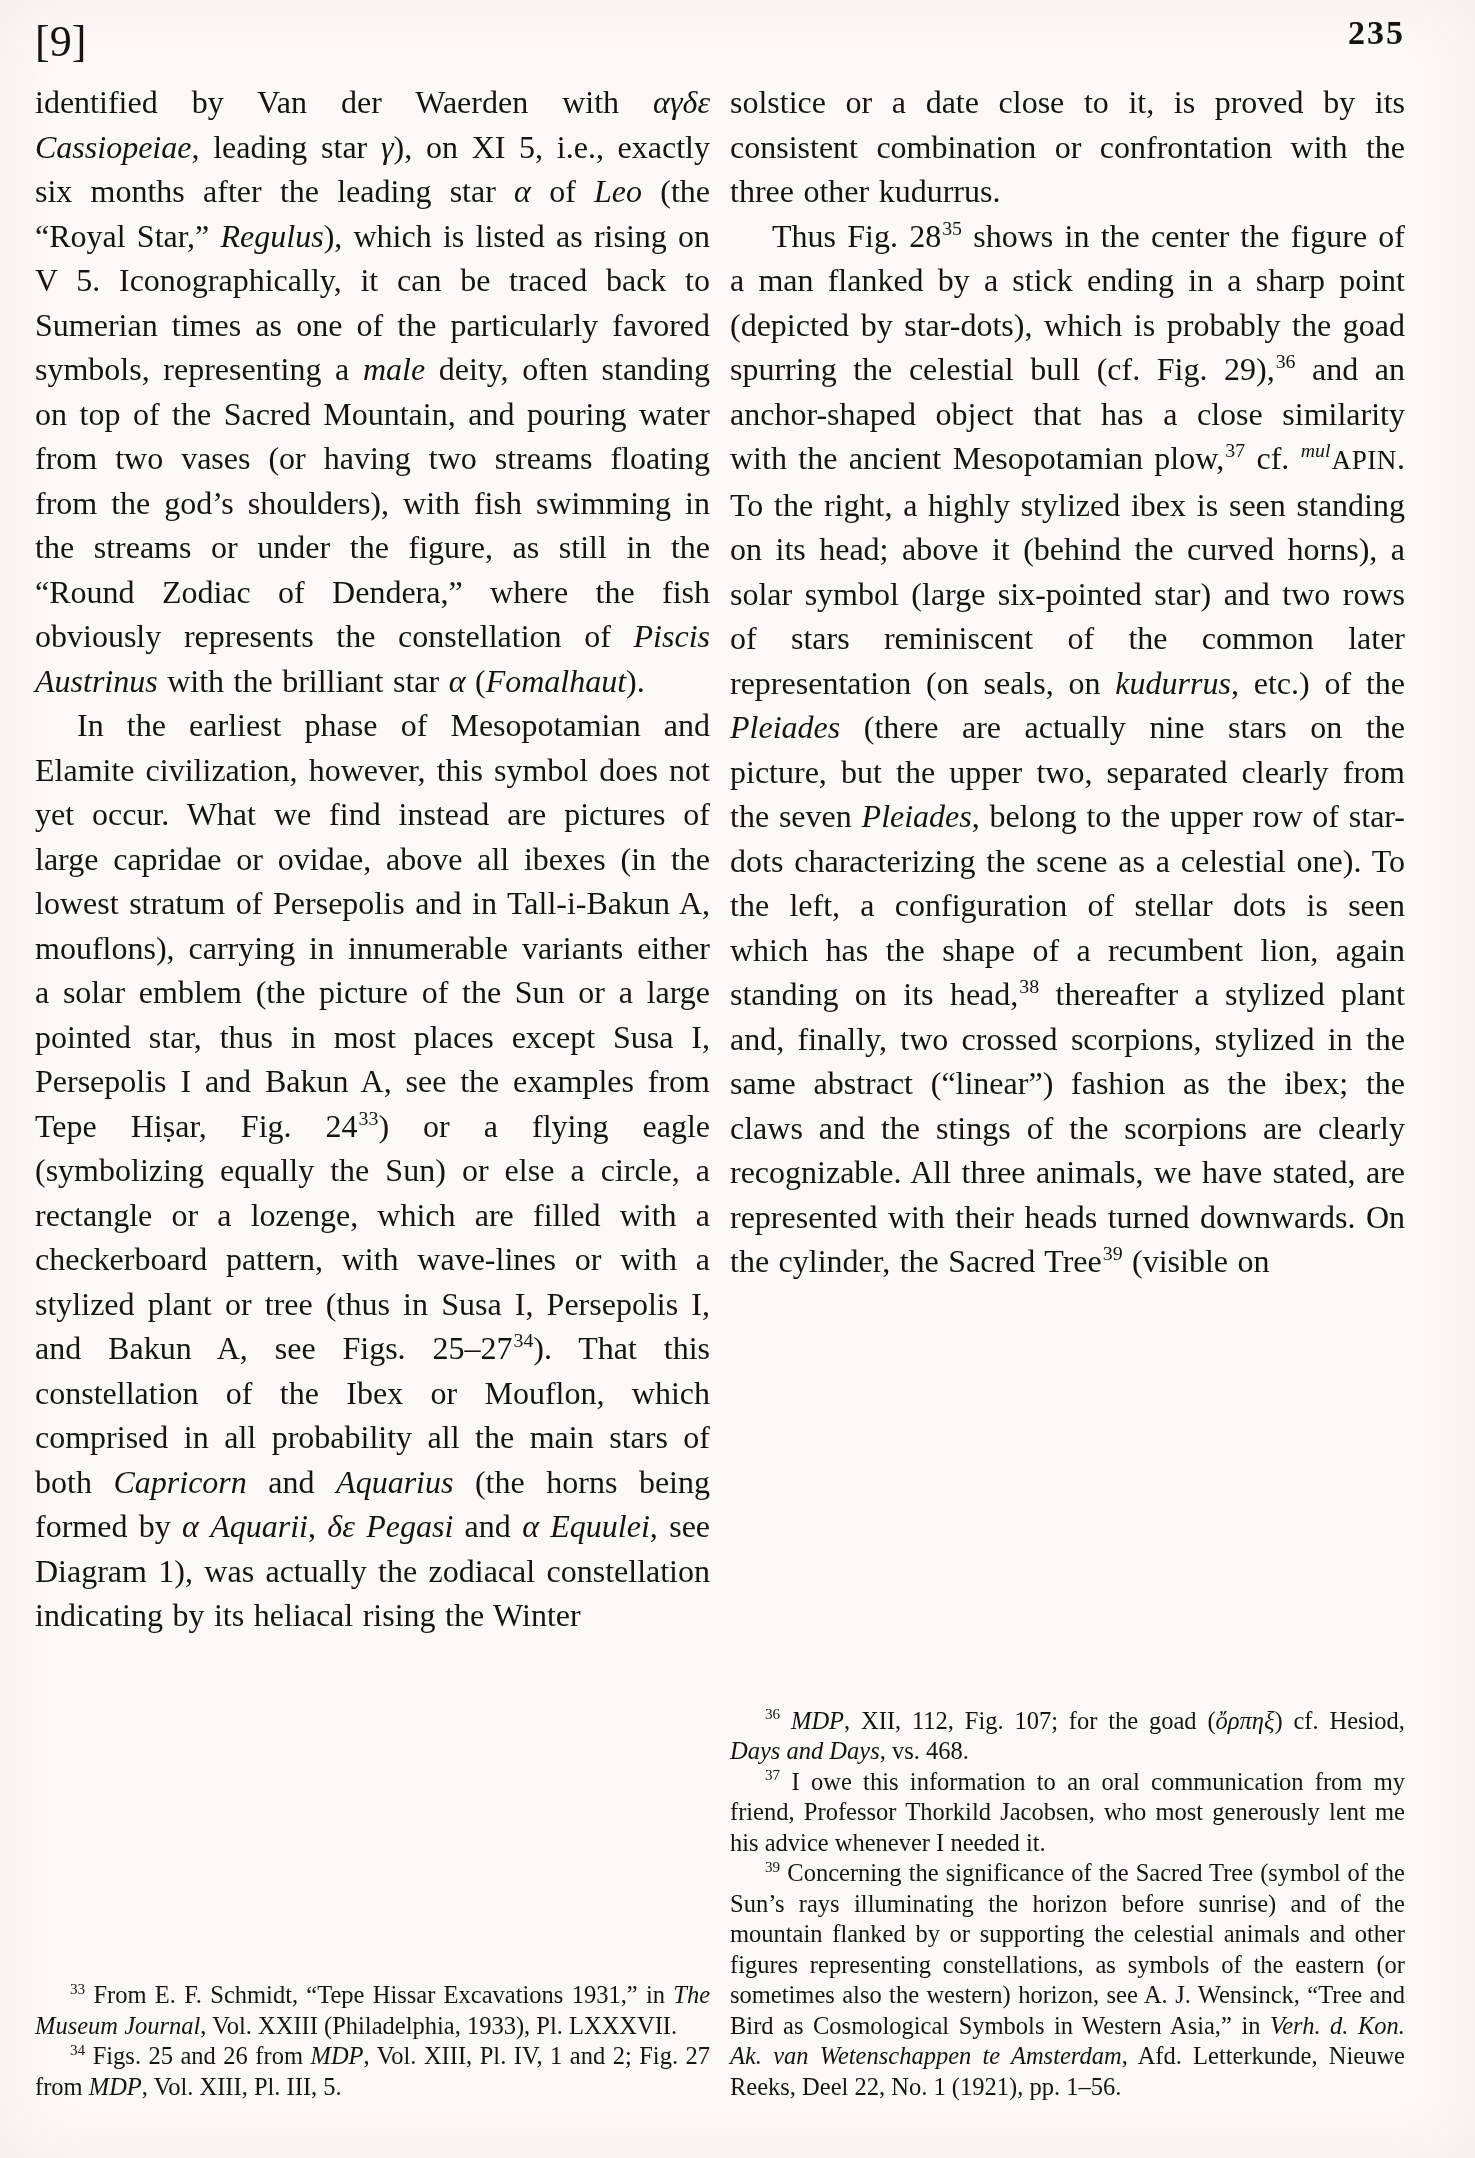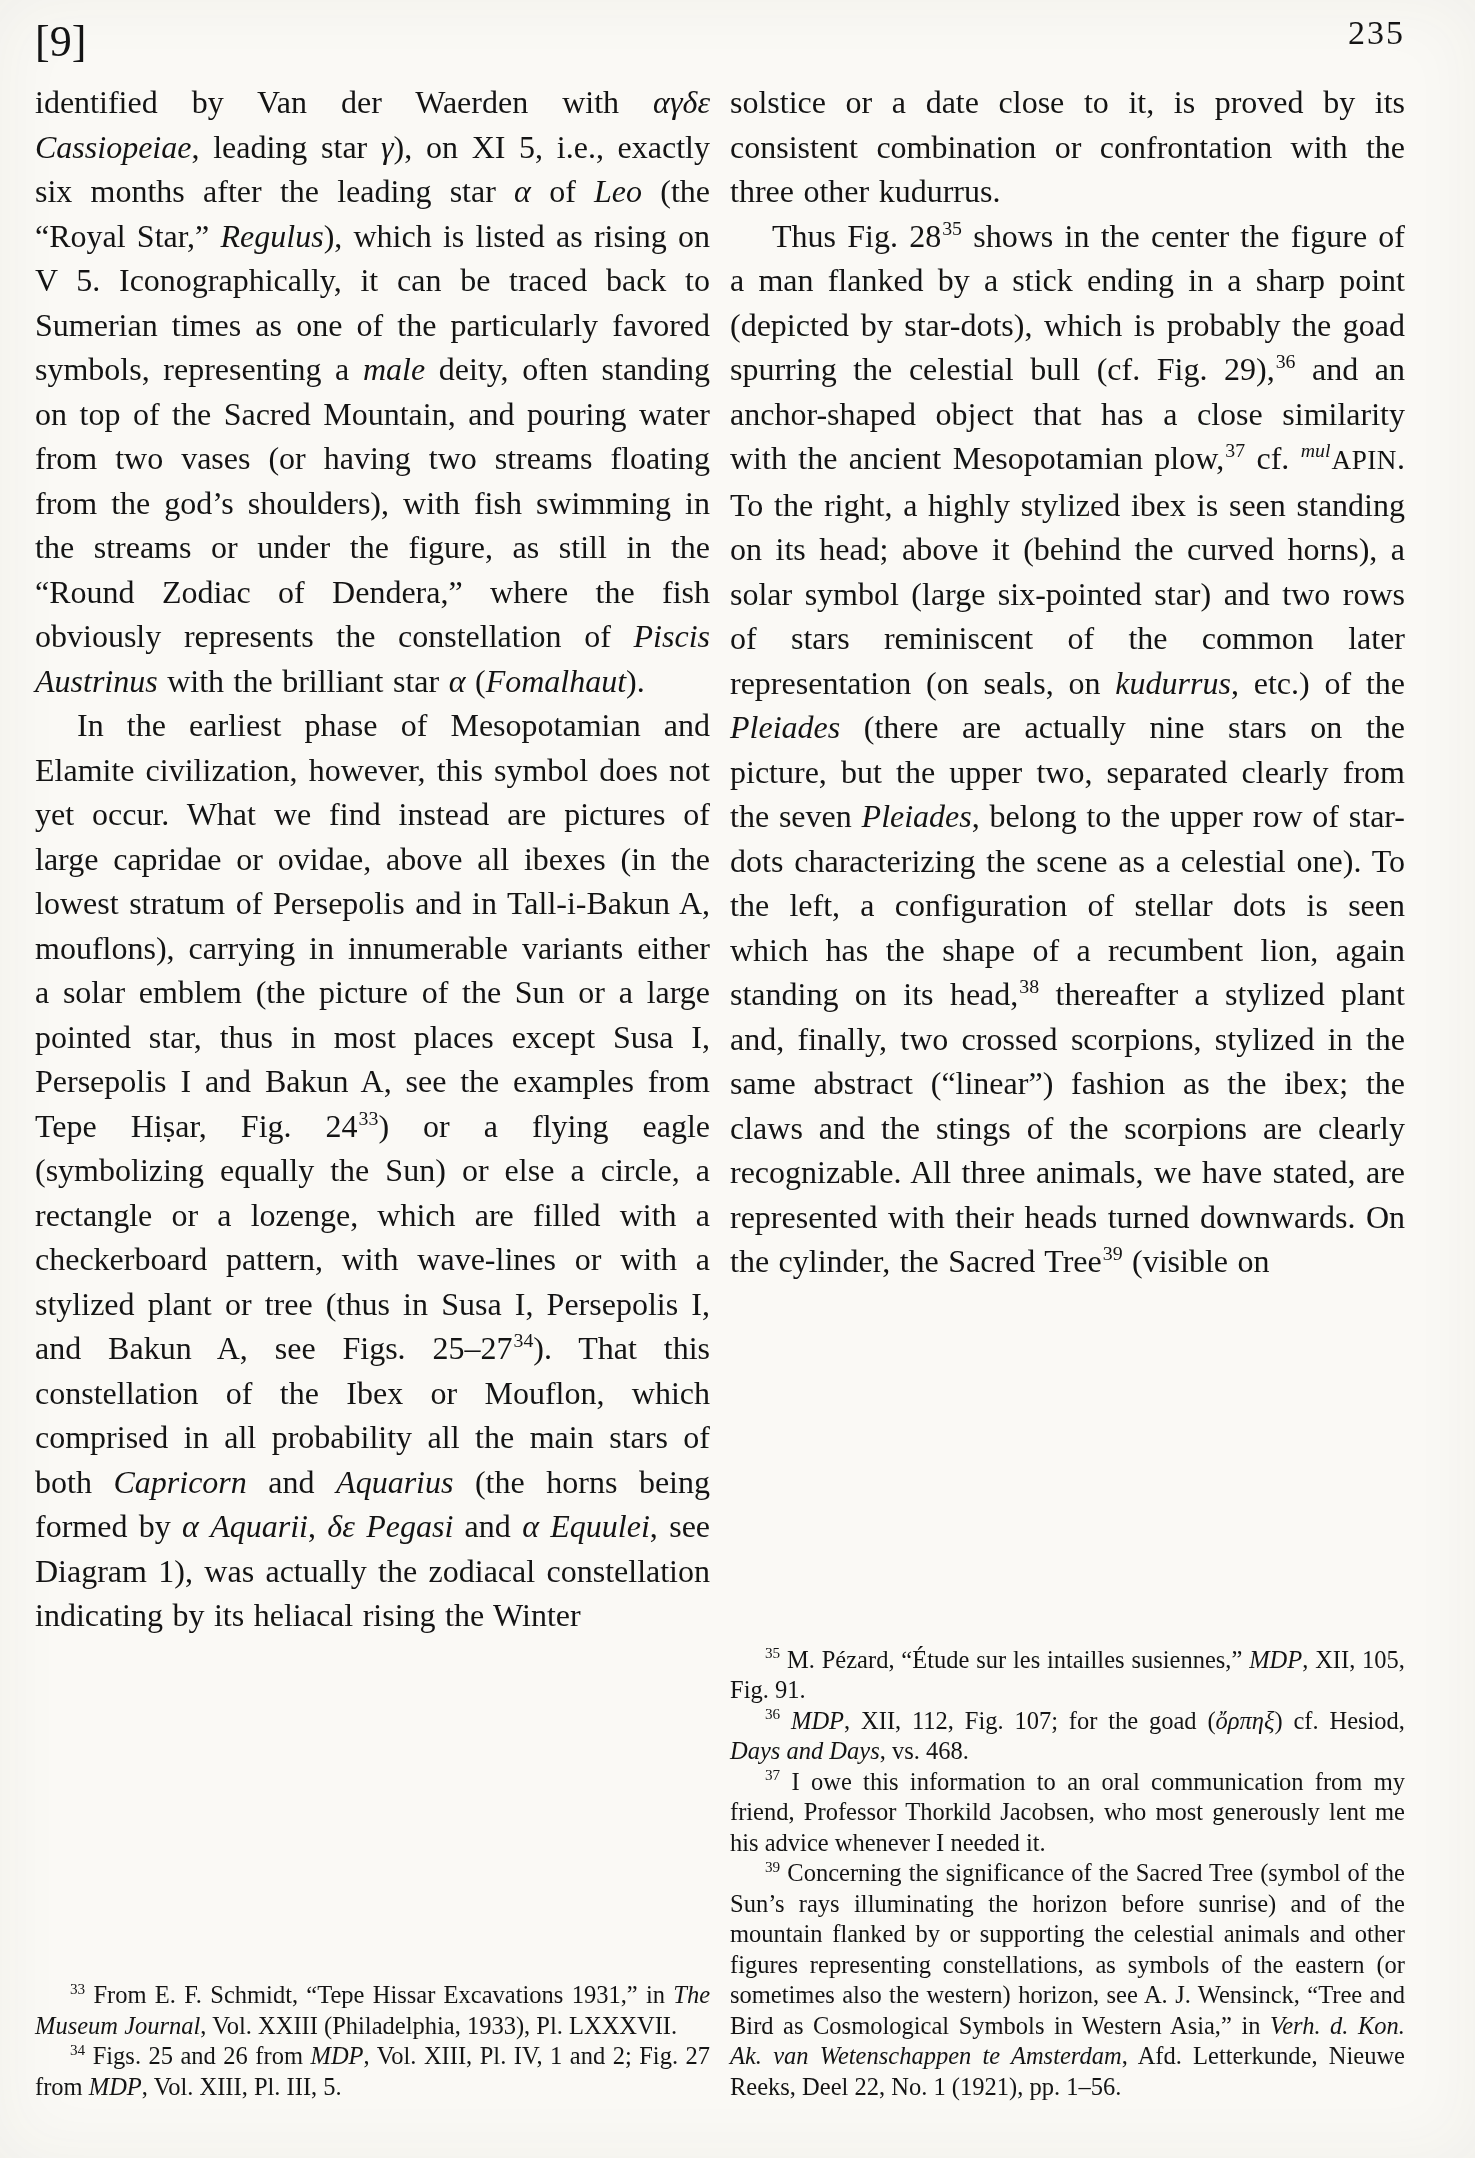--- a/index.html
+++ b/index.html
@@ -16,21 +16,21 @@
     padding:16px 70px 0 35px;
     background:#faf9f5;
     box-shadow: inset 0 0 70px rgba(60,55,40,0.05);
     position:relative;
   }
   .page-header {
     display:flex; justify-content:space-between; align-items:flex-start;
     height:60px;
   }
   .plate-mark { font-size:44px; line-height:1; padding-top:4px; }
-  .page-num  { font-size:34px; line-height:1; letter-spacing:2px; }
+  .page-num  { font-size:34px; line-height:1; letter-spacing:2px;font-weight:bold; }
   .columns {
     display:flex; gap:20px;
     height:2056px;
     margin-top:4px;
   }
   .column { flex:1 1 0; display:flex; flex-direction:column; min-width:0; }
   .body-block .par {
     font-size:32px;
     line-height:44.5px;
     text-align:justify;
@@ -67,20 +67,19 @@
           <p class="par indent"><span class="seg-sup">33</span> From E. F. Schmidt, “Tepe Hissar Excavations 1931,” in <span class="seg-i">The Museum Journal</span>, Vol. XXIII (Philadelphia, 1933), Pl. LXXXVII.</p>
           <p class="par indent"><span class="seg-sup">34</span> Figs. 25 and 26 from <span class="seg-i">MDP</span>, Vol. XIII, Pl. IV, 1 and 2; Fig. 27 from <span class="seg-i">MDP</span>, Vol. XIII, Pl. III, 5.</p>
         </div>
     </div>
     <div class="column">
       <div class="body-block">
           <p class="par">solstice or a date close to it, is proved by its consistent combination or confrontation with the three other kudurrus.</p>
           <p class="par indent">Thus Fig. 28<span class="seg-sup">35</span> shows in the center the figure of a man flanked by a stick ending in a sharp point (depicted by star-dots), which is probably the goad spurring the celestial bull (cf. Fig. 29),<span class="seg-sup">36</span> and an anchor-shaped object that has a close similarity with the ancient Mesopotamian plow,<span class="seg-sup">37</span> cf. <span class="seg-isup">mul</span><span class="seg-sc">APIN</span>. To the right, a highly stylized ibex is seen standing on its head; above it (behind the curved horns), a solar symbol (large six-pointed star) and two rows of stars reminiscent of the common later representation (on seals, on <span class="seg-i">kudurrus</span>, etc.) of the <span class="seg-i">Pleiades</span> (there are actually nine stars on the picture, but the upper two, separated clearly from the seven <span class="seg-i">Pleiades</span>, belong to the upper row of star-dots characterizing the scene as a celestial one). To the left, a configuration of stellar dots is seen which has the shape of a recumbent lion, again standing on its head,<span class="seg-sup">38</span> thereafter a stylized plant and, finally, two crossed scorpions, stylized in the same abstract (“linear”) fashion as the ibex; the claws and the stings of the scorpions are clearly recognizable. All three animals, we have stated, are represented with their heads turned downwards. On the cylinder, the Sacred Tree<span class="seg-sup">39</span> (visible on</p>
         </div>
       <div class="footnote-block">
-          <p class="par indent"><span class="seg-sup">35</span> M. Pézard, “Étude sur les intailles susiennes,” <span class="seg-i">MDP</span>, XII, 105, Fig. 91.</p>
           <p class="par indent"><span class="seg-sup">36</span> <span class="seg-i">MDP</span>, XII, 112, Fig. 107; for the goad (<span class="seg-i">ὄρπηξ</span>) cf. Hesiod, <span class="seg-i">Days and Days</span>, vs. 468.</p>
           <p class="par indent"><span class="seg-sup">37</span> I owe this information to an oral communication from my friend, Professor Thorkild Jacobsen, who most generously lent me his advice whenever I needed it.</p>
           <p class="par indent"><span class="seg-sup">39</span> Concerning the significance of the Sacred Tree (symbol of the Sun’s rays illuminating the horizon before sunrise) and of the mountain flanked by or supporting the celestial animals and other figures representing constellations, as symbols of the eastern (or sometimes also the western) horizon, see A. J. Wensinck, “Tree and Bird as Cosmological Symbols in Western Asia,” in <span class="seg-i">Verh. d. Kon. Ak. van Wetenschappen te Amsterdam</span>, Afd. Letterkunde, Nieuwe Reeks, Deel 22, No. 1 (1921), pp. 1–56.</p>
         </div>
     </div>
   </div>
 </div>
 
 </body></html>

